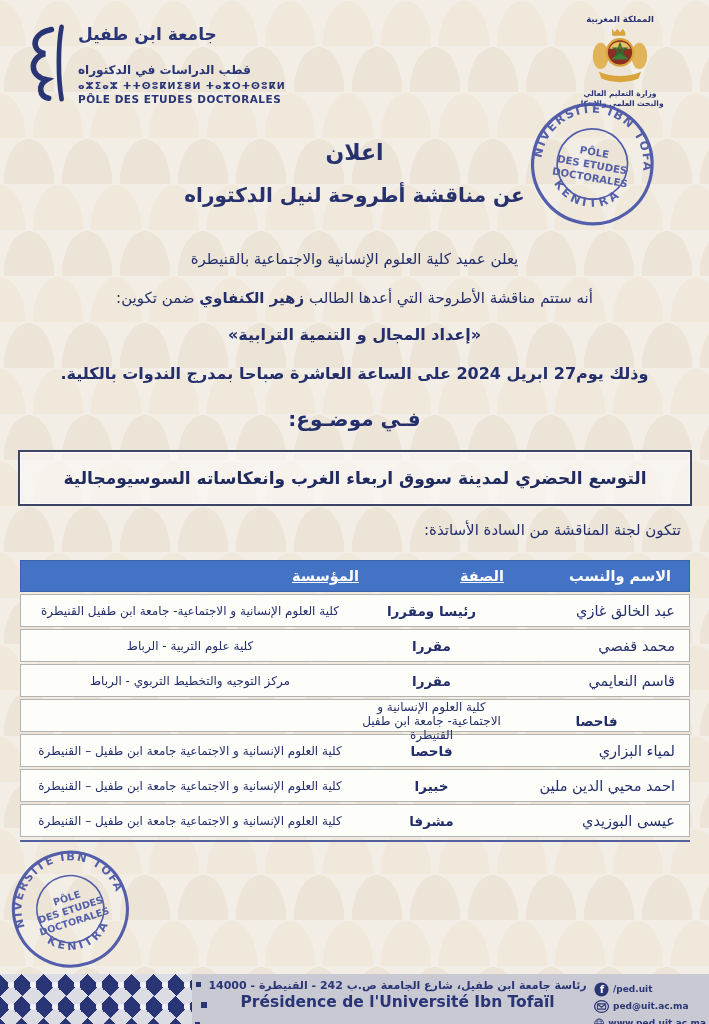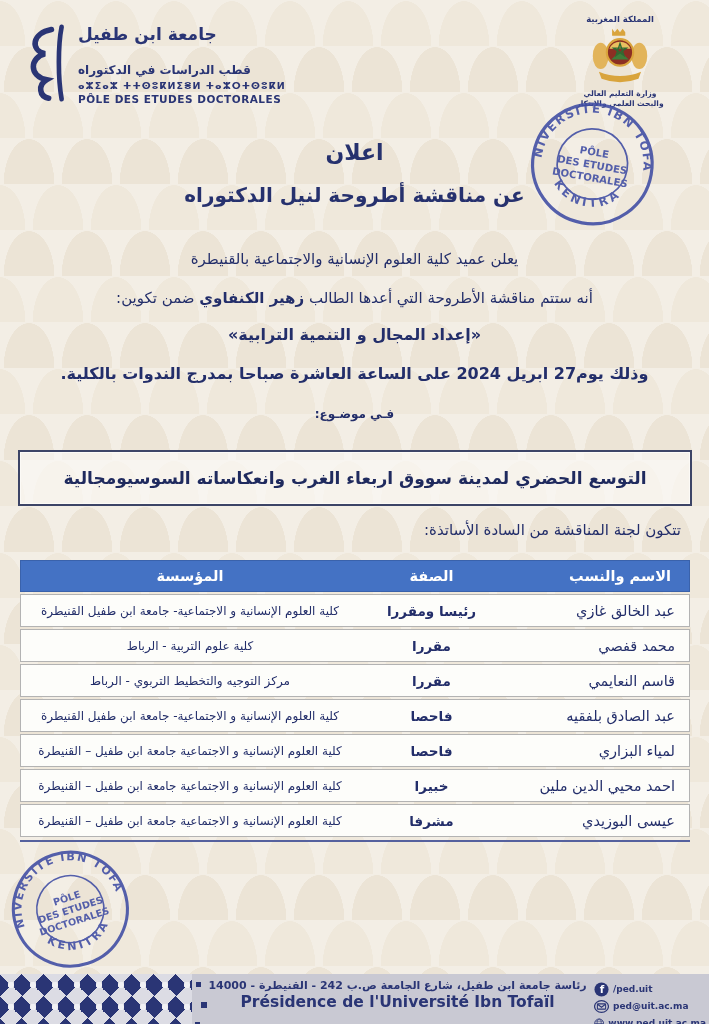--- a/index.html
+++ b/index.html
@@ -37,21 +37,21 @@
 
   
   .center-line { position:absolute; left:0; width:100%; text-align:center; direction:rtl; }
   .ann-title    { top:140px; font-size:22px; font-weight:bold; color:#26316e; }
   .ann-subtitle { top:183px; font-size:20px; font-weight:bold; color:#26316e; }
   .p1 { top:250px; font-size:15px; }
   .p2 { top:289px; font-size:15px; }
   .p2 .bold-name { font-weight:bold; }
   .p3 { top:325px; font-size:16px; font-weight:bold; }
   .p4 { top:364px; font-size:16px; font-weight:bold; }
-  .p5 { top:407px; font-size:12px; font-weight:bold; }
+  .p5 { top:407px; font-size:20px; font-weight:bold; }
 
   .thesis-box {
     position:absolute; left:18px; right:17px; top:450px; height:56px;
     border:2.5px solid #3c4466; background:rgba(252,250,246,.6);
     display:flex; align-items:center; justify-content:center;
     box-shadow:inset 0 0 0 1px #fcfaf6;
   }
   .thesis-title { font-size:17px; font-weight:bold; direction:rtl; color:#1f2a5e; }
 
   .committee-intro {
@@ -60,21 +60,21 @@
   }
 
   
   .committee-table { position:absolute; left:20px; top:560px; width:670px; direction:rtl; }
   .tbl-header {
     display:grid; grid-template-columns:185px 145px 1fr; align-items:center;
     height:32px; background:#4472c4; color:#fff; font-weight:bold; font-size:14.5px;
     border:1px solid #3a62ab;
   }
   .tbl-header .h-name { padding-right:18px; }
-  .tbl-header .h-role, .tbl-header .h-inst { text-align:center; }
+  .tbl-header .h-role, .tbl-header .h-inst { text-align:right;text-decoration:underline; }
   .tbl-row {
     display:grid; grid-template-columns:185px 145px 1fr; align-items:center;
     height:33px; margin-top:2px; background:#fdfdfa; border:1px solid #b3b3b3;
   }
   .cell-name { padding-right:14px; font-size:14.5px; font-weight:normal;text-align:right; }
   .cell-role { text-align:center; font-size:13.5px; font-weight:bold; }
   .cell-inst { text-align:center; font-size:12px; font-weight:normal; }
   .table-bottom-line { height:2px; background:#55619e; margin-top:3px; }
 
   
@@ -186,21 +186,20 @@
       <div class="cell-name">محمد قفصي</div>
       <div class="cell-role">مقررا</div>
       <div class="cell-inst">كلية علوم التربية - الرباط</div>
     </div>
     <div class="tbl-row">
       <div class="cell-name">قاسم النعايمي</div>
       <div class="cell-role">مقررا</div>
       <div class="cell-inst">مركز التوجيه والتخطيط التربوي - الرباط</div>
     </div>
     <div class="tbl-row">
-      <div class="cell-name">عبد الصادق بلفقيه</div>
       <div class="cell-role">فاحصا</div>
       <div class="cell-inst">كلية العلوم الإنسانية و الاجتماعية- جامعة ابن طفيل القنيطرة</div>
     </div>
     <div class="tbl-row">
       <div class="cell-name">لمياء البزاري</div>
       <div class="cell-role">فاحصا</div>
       <div class="cell-inst">كلية العلوم الإنسانية و الاجتماعية جامعة ابن طفيل – القنيطرة</div>
     </div>
     <div class="tbl-row">
       <div class="cell-name">احمد محيي الدين ملين</div>

